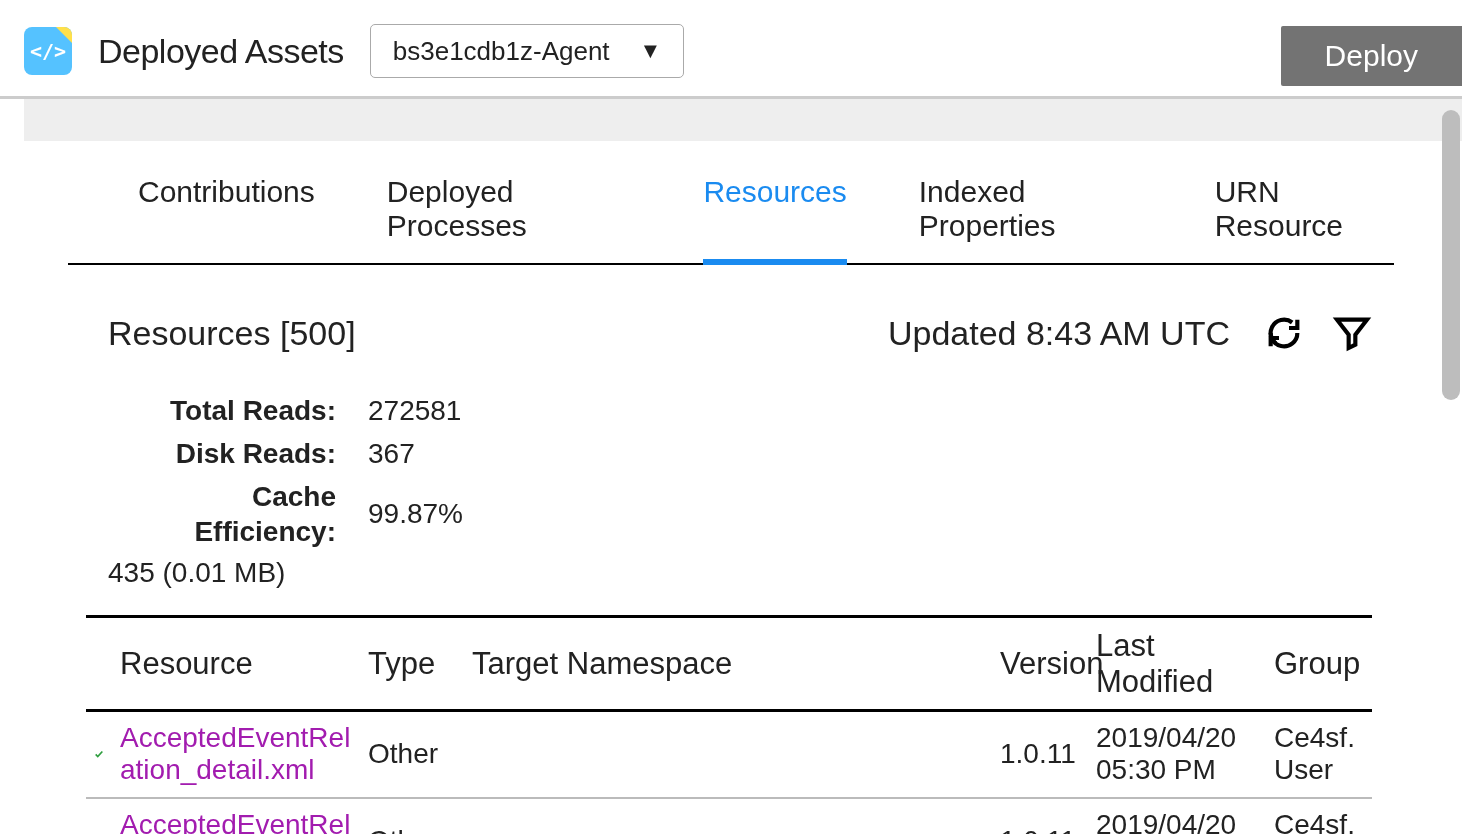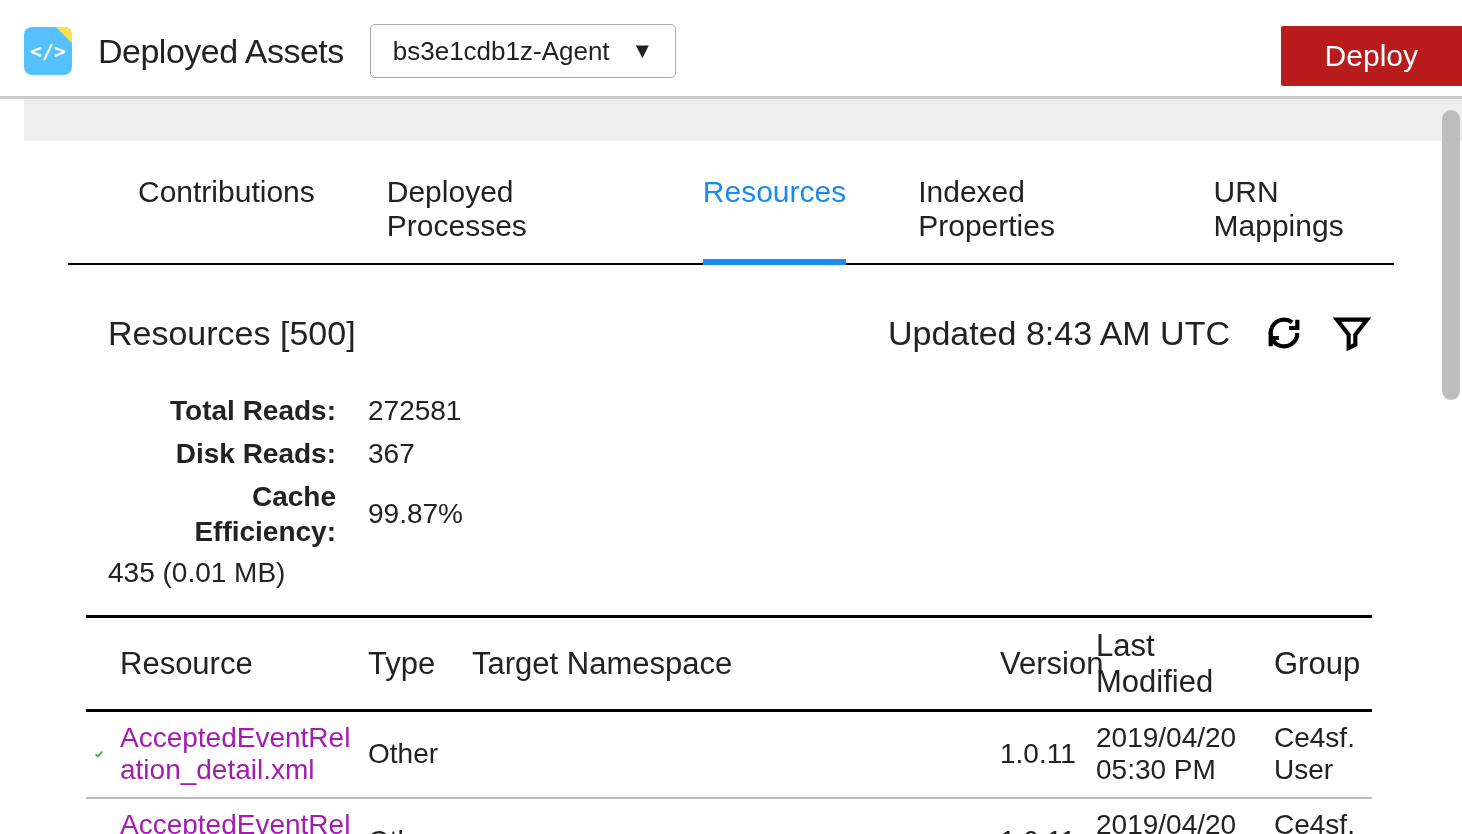--- a/index.html
+++ b/index.html
@@ -5,23 +5,23 @@
   * { box-sizing: border-box; margin: 0; padding: 0; }
   html, body { width: 1462px; height: 834px; font-family: -apple-system, "Segoe UI", Arial, sans-serif; background:#fff; color:#222; }
   .page { position:relative; width:100%; height:100%; }
 
   
   .hdr { display:flex; align-items:center; gap:26px; padding:24px 0 18px 24px; border-bottom:3px solid #ccc; position:relative; }
   .app-icon { width:48px; height:48px; border-radius:8px; background:#55c2ff; position:relative; overflow:hidden; }
   .app-icon::before { content:""; position:absolute; right:0; top:0; width:0; height:0; border-left:16px solid transparent; border-top:16px solid #ffe04a; }
   .app-icon .code { position:absolute; left:0; right:0; top:0; bottom:0; display:flex; align-items:center; justify-content:center; color:#fff; font-weight:700; font-size:20px; font-family:monospace; }
   .page-title { font-size:34px; font-weight:400; letter-spacing:-0.5px; }
-  .agent-select { display:flex; align-items:center; gap:22px; height:54px; border:1.5px solid #aaa; border-radius:5px; padding:0 22px; font-size:26px; }
+  .agent-select { display:flex; align-items:center; gap:30px; height:54px; border:1.5px solid #aaa; border-radius:5px; padding:0 22px; font-size:26px; }
   .agent-select .caret { font-size:22px; }
-  .deploy-btn { position:absolute; right:0; top:26px; height:60px; padding:0 44px; background:#b91c1c; color:#fff; font-size:30px; border:none; display:flex; align-items:center; border-radius:2px 0 0 2px; }
+  .deploy-btn { position:absolute; right:0; top:26px; height:60px; padding:0 44px; background:#737373; color:#fff; font-size:30px; border:none; display:flex; align-items:center; border-radius:2px 0 0 2px; }
 
   
   .strip { height:42px; background:#eee; margin-left:24px; }
 
   
   .tabs { display:flex; gap:72px; padding:34px 0 0 70px; border-bottom:2px solid #000; margin:0 68px; }
   .tab { font-size:30px; padding-bottom:20px; cursor:pointer; }
   .tab.active { color:#1a8bf0; border-bottom:6px solid #1a8bf0; margin-bottom:-2px; font-weight:500; }
 
   
@@ -73,21 +73,21 @@
     </div>
     <button class="deploy-btn">Deploy</button>
   </div>
   <div class="strip"></div>
 
   <div class="tabs" id="tabs">
       <div class="tab">Contributions</div>
       <div class="tab">Deployed Processes</div>
       <div class="tab active">Resources</div>
       <div class="tab">Indexed Properties</div>
-      <div class="tab">URN Mappings</div>
+      <div class="tab">URN Resource</div>
     </div>
 
   <div class="section">
     <div class="sec-row">
       <div class="sec-title">Resources [500]</div>
       <div class="sec-spacer"></div>
       <div class="updated">Updated 8:43 AM UTC</div>
       <div class="icon-btn">
         <svg viewBox="0 0 24 24">
             <path d="M20 12a8 8 0 1 1-3.1-6.3"></path>

